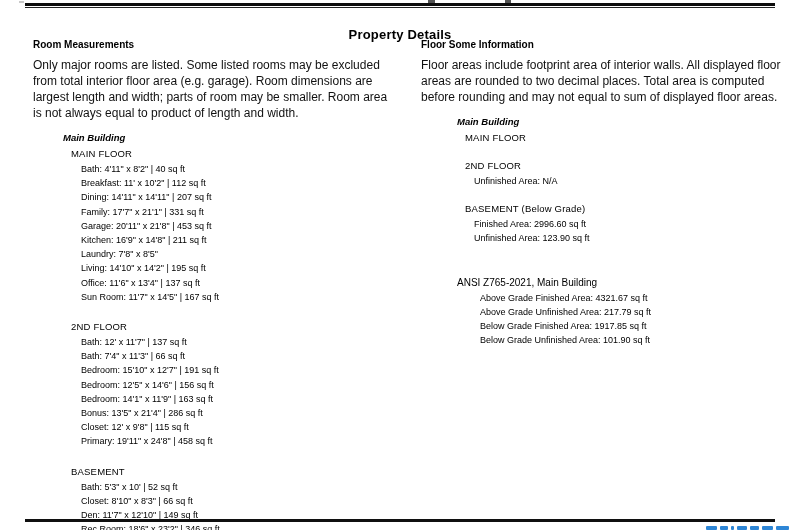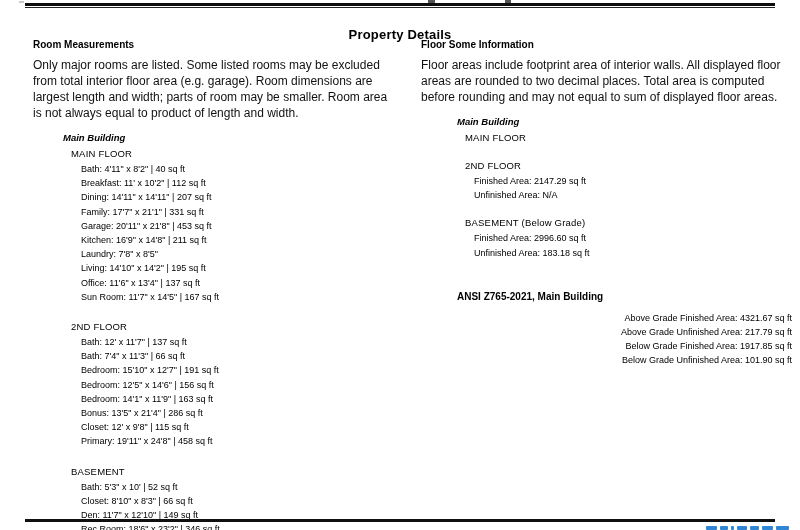--- a/index.html
+++ b/index.html
@@ -45,22 +45,22 @@
   .floor-block{margin-left:8px;}
   .col-left  .floor-block + .floor-block{margin-top:16px;}
   .col-right .floor-block + .floor-block{margin-top:14px;}
 
   .floor-name{font-size:9.5px;line-height:14px;margin-bottom:1px;letter-spacing:.2px;}
   .rooms,.areas{margin-left:10px;}
   .col-right .areas{margin-left:9px;}
   .line{font-size:9px;line-height:14.2px;white-space:nowrap;}
 
   .ansi-block{margin-top:30px;}
-  .ansi-heading{font-size:10px;font-weight:bold;line-height:14px;margin-bottom:7px;}
-  .ansi-lines{margin-left:23px;text-align:right;}
+  .ansi-heading{font-size:10px;font-weight:normal;line-height:14px;margin-bottom:1px;}
+  .ansi-lines{margin-left:23px;}
 
   
   .bottom-rule{position:absolute;left:25px;top:519px;width:750px;height:3px;background:#101010;}
 
   
   .partial-logo{position:absolute;left:706px;top:526px;height:4px;display:flex;gap:3px;}
   .partial-logo div{height:4px;border-radius:1px;}
 </style>
 </head>
 <body>
@@ -133,30 +133,29 @@
       <div class="list">
         <div class="building">Main Building</div>
 
         <div class="floor-block">
           <div class="floor-name">MAIN FLOOR</div>
         </div>
 
         <div class="floor-block">
           <div class="floor-name">2ND FLOOR</div>
           <div class="areas">
-            <div class="line">Finished Area: 2147.29 sq ft</div>
             <div class="line">Unfinished Area: N/A</div>
           </div>
         </div>
 
         <div class="floor-block">
           <div class="floor-name">BASEMENT (Below Grade)</div>
           <div class="areas">
             <div class="line">Finished Area: 2996.60 sq ft</div>
-            <div class="line">Unfinished Area: 183.18 sq ft</div>
+            <div class="line">Unfinished Area: 123.90 sq ft</div>
           </div>
         </div>
 
         <div class="ansi-block">
           <div class="ansi-heading">ANSI Z765-2021, Main Building</div>
           <div class="ansi-lines">
             <div class="line">Above Grade Finished Area: 4321.67 sq ft</div>
             <div class="line">Above Grade Unfinished Area: 217.79 sq ft</div>
             <div class="line">Below Grade Finished Area: 1917.85 sq ft</div>
             <div class="line">Below Grade Unfinished Area: 101.90 sq ft</div>

